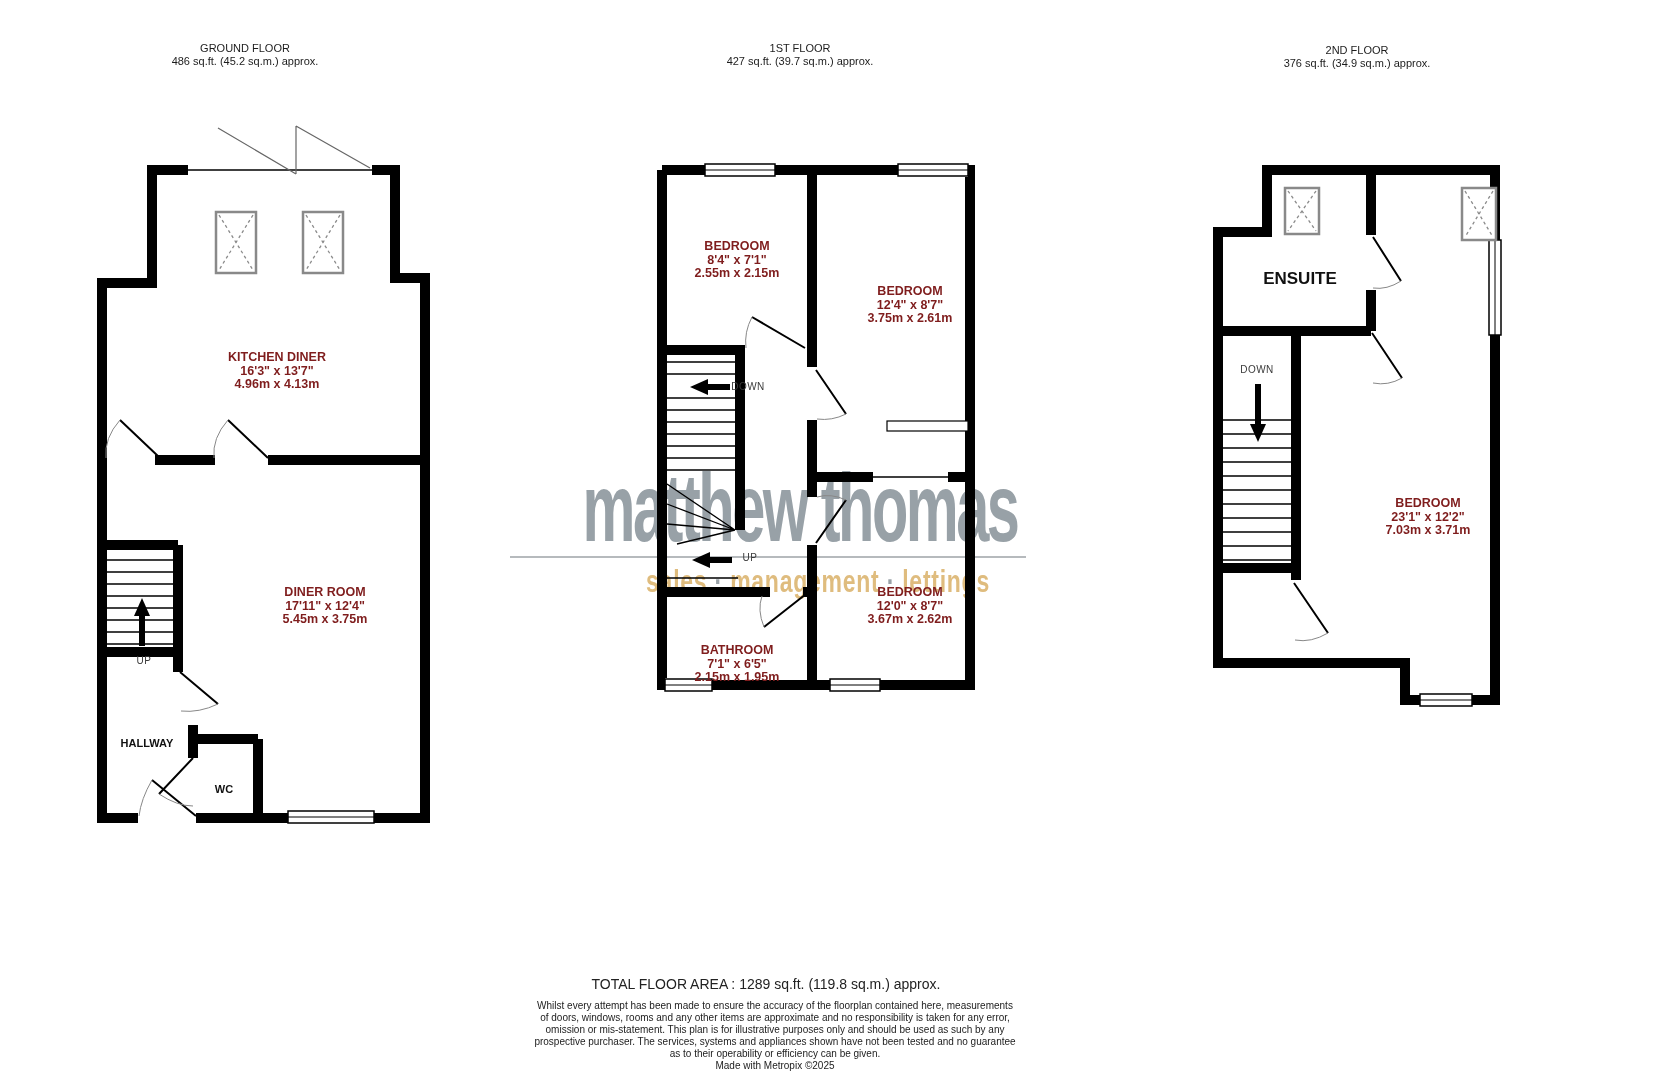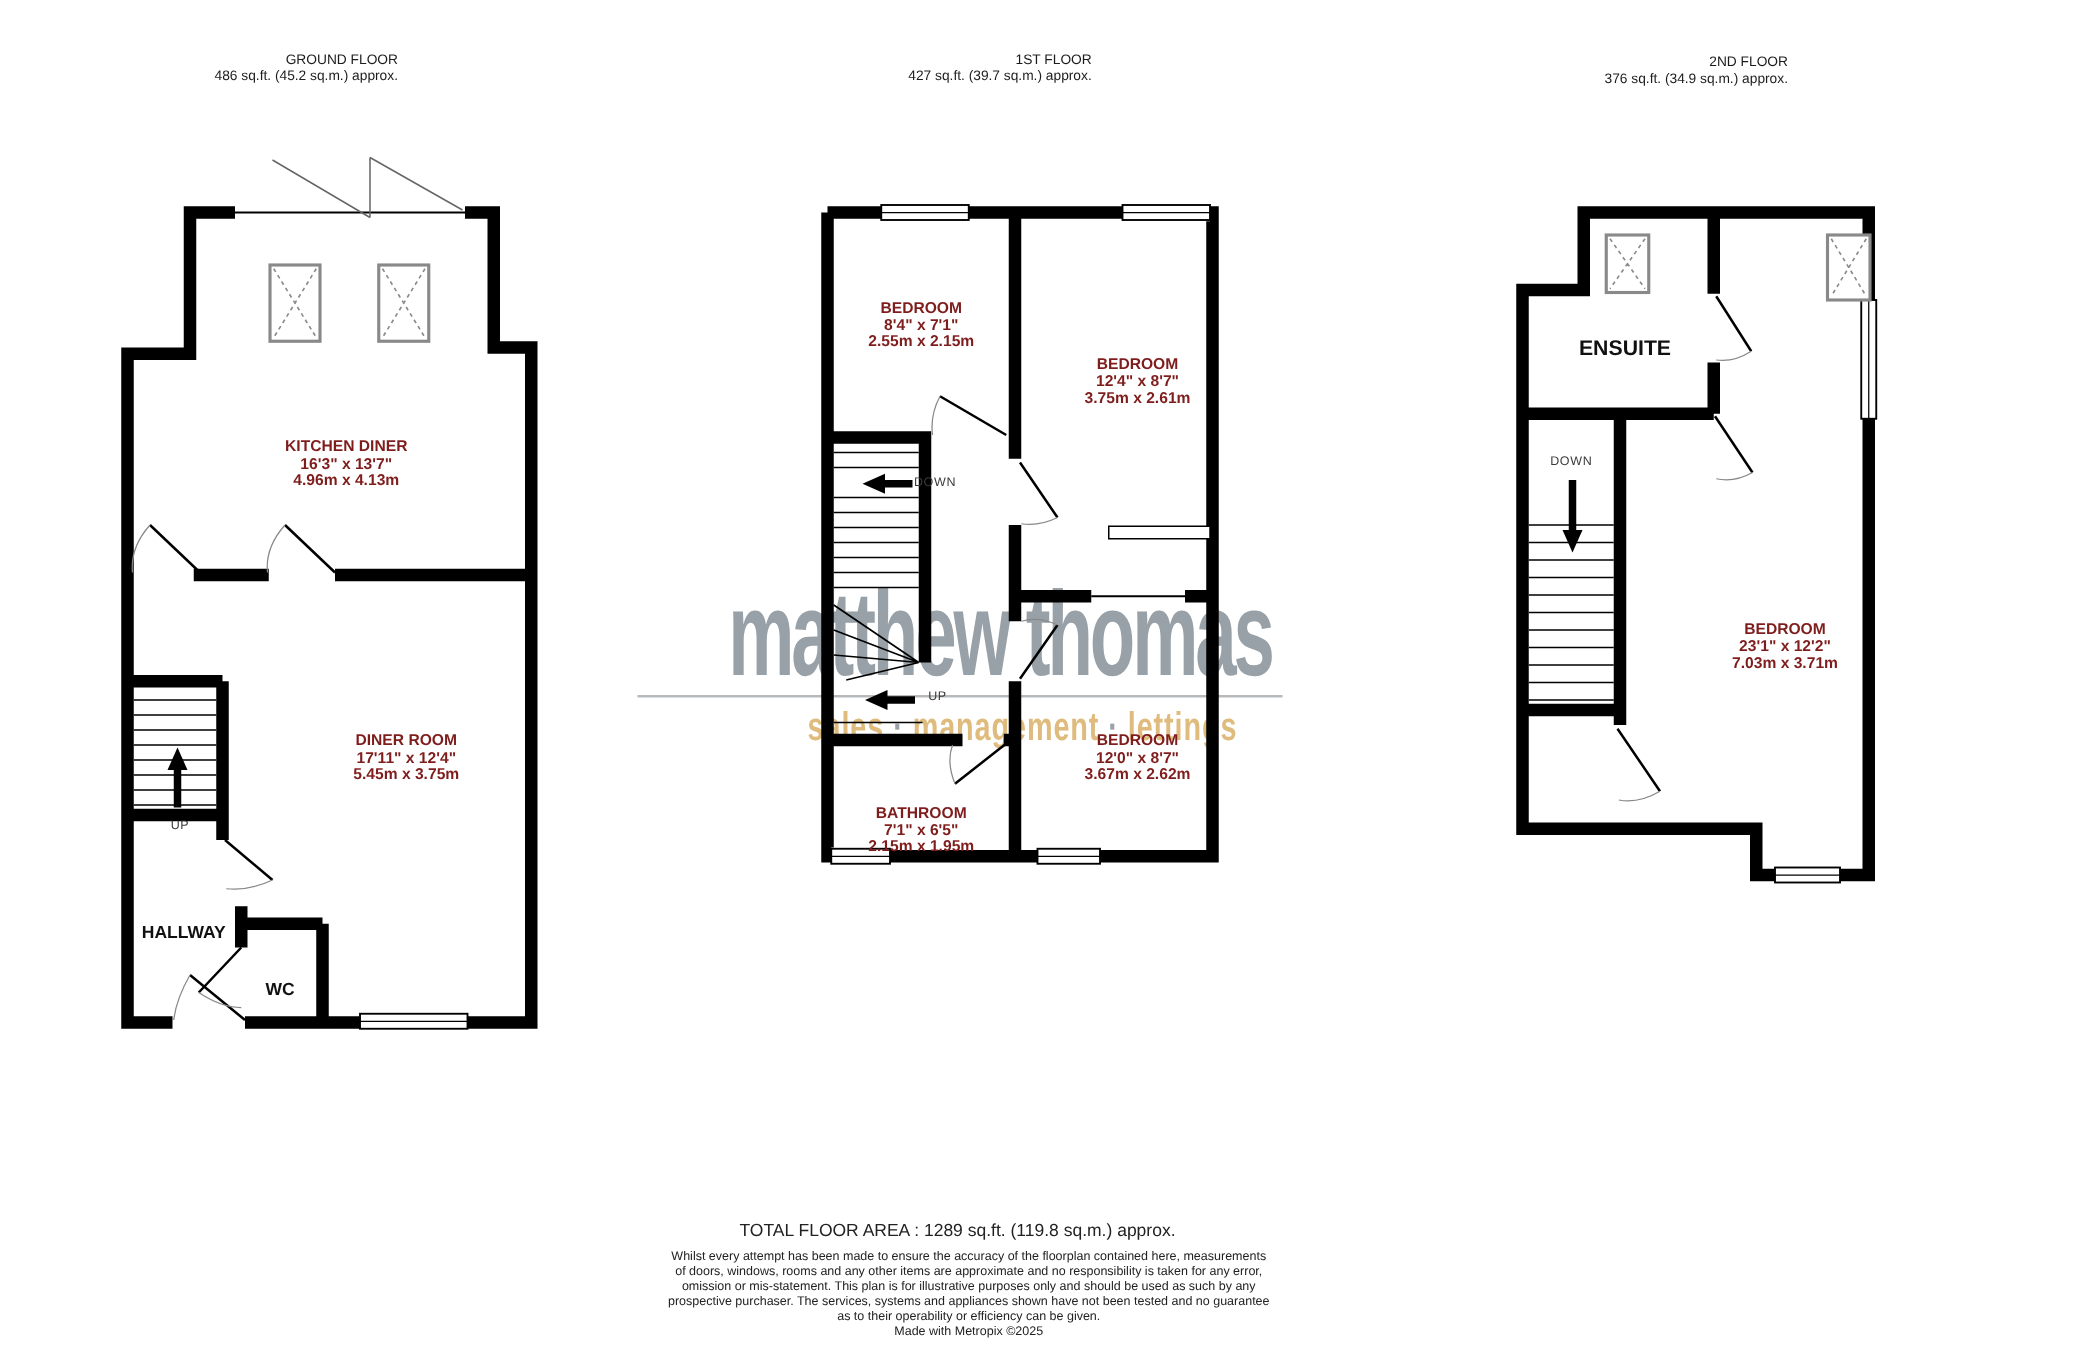--- a/index.html
+++ b/index.html
@@ -4,23 +4,23 @@
 <style>
   html,body{margin:0;padding:0;}
   body{
     width:1671px;height:1080px;position:relative;overflow:hidden;
     background:#ffffff;
     font-family:"Liberation Sans", sans-serif;
     color:#1c1c1c;
   }
   .abs{position:absolute;}
   .cx{transform:translateX(-50%);}
-  .floor-header{text-align:right;font-size:11px;line-height:13px;color:#1c1c1c;white-space:nowrap;}
+  .floor-header{text-align:center;font-size:11px;line-height:13px;color:#1c1c1c;white-space:nowrap;}
   .room-label{text-align:center;font-weight:bold;font-size:12.5px;line-height:13.5px;white-space:nowrap;color:#7f1d1d;}
-  .small-label{font-weight:bold;font-size:14px;white-space:nowrap;color:#111;transform:translateX(-50%);}
+  .small-label{font-weight:bold;font-size:11px;white-space:nowrap;color:#111;transform:translateX(-50%);}
   .dir-label{font-size:10px;letter-spacing:.5px;color:#3a3a3a;white-space:nowrap;transform:translateX(-50%);}
   .wm-brand{
     font-size:96px;font-weight:bold;line-height:96px;letter-spacing:-4px;white-space:nowrap;
     transform:translateX(-50%) scaleX(0.62);transform-origin:center top;
   }
   .wm-line{border-top:2px solid #b6babd;height:0;}
   .wm-tagline{
     font-size:32px;font-weight:bold;letter-spacing:1px;white-space:nowrap;line-height:32px;
     transform:translateX(-50%) scaleX(0.72);transform-origin:center top;
   }

